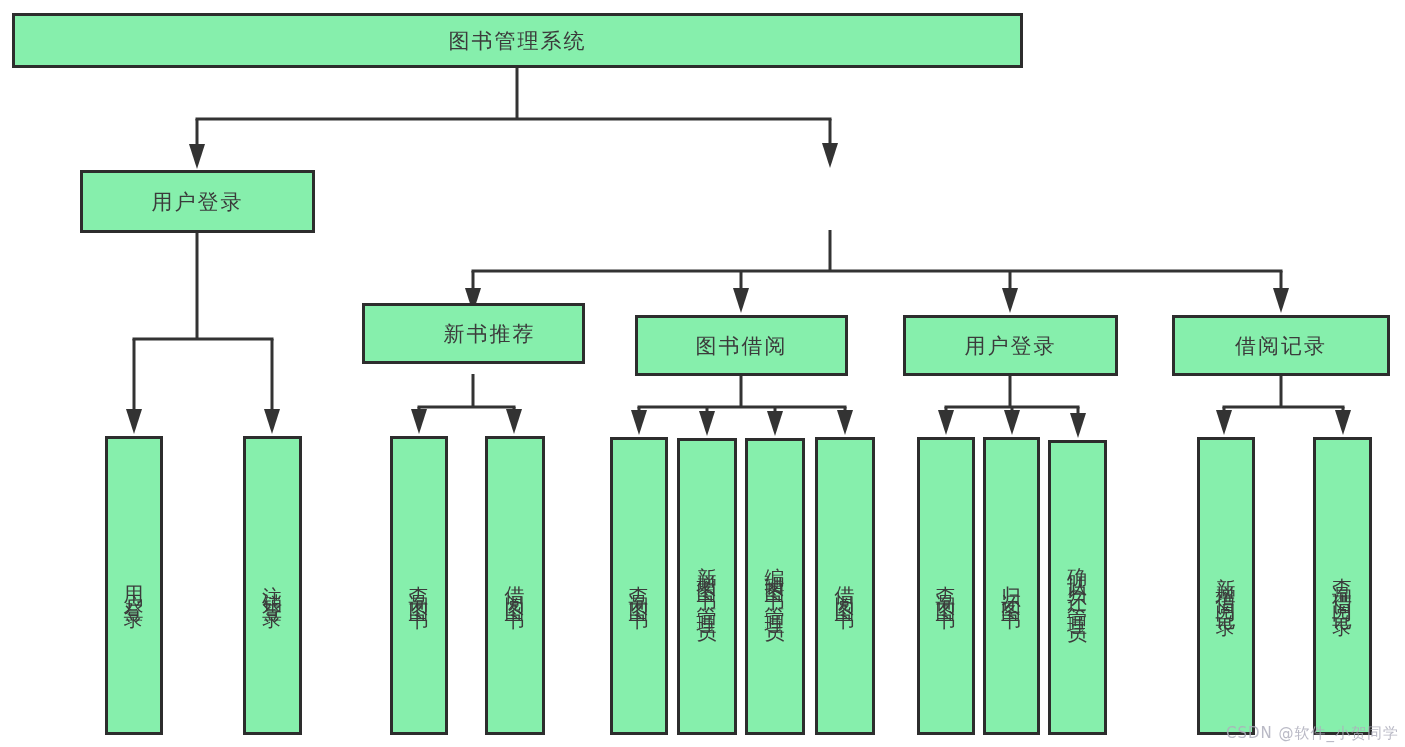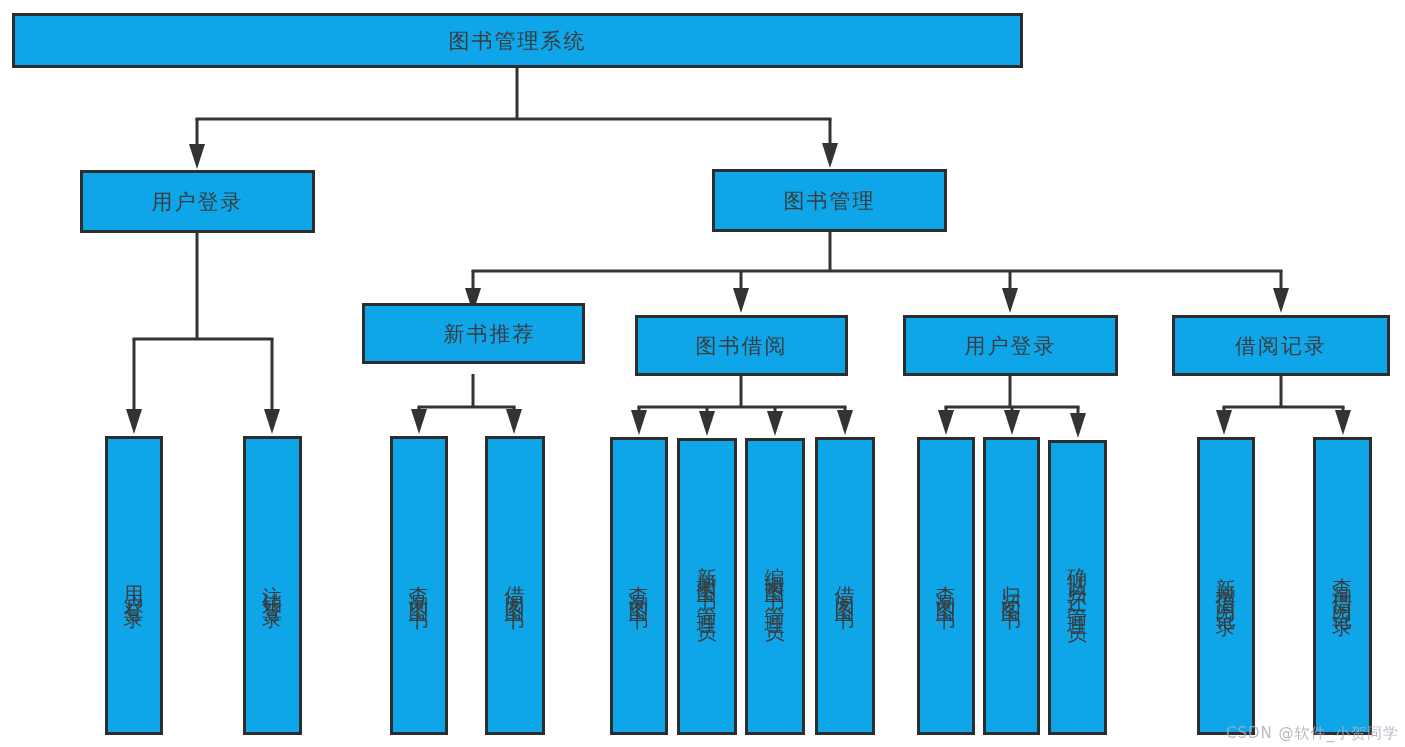--- a/index.html
+++ b/index.html
@@ -18,21 +18,21 @@
   #connectors {
     position: absolute;
     left: 0;
     top: 0;
     z-index: 1;
   }
   .box {
     position: absolute;
     z-index: 2;
     box-sizing: border-box;
-    background: #0ea5e9;
+    background: #86efac;
     border: 3px solid #2d2d2d;
     display: flex;
     align-items: center;
     justify-content: center;
     color: #3b3b3b;
   }
   .box.h span {
     font-size: 21px;
     letter-spacing: 2px;
     white-space: nowrap;
@@ -116,23 +116,20 @@
       <polygon points="1335,410 1351,410 1343,435" fill="#333333"></polygon>
     </svg>
 
   <div class="box h" style="left:12px; top:13px; width:1011px; height:55px;">
     <span>图书管理系统</span>
   </div>
 
   <div class="box h" style="left:80px; top:170px; width:235px; height:63px;">
     <span>用户登录</span>
   </div>
-  <div class="box h" style="left:712px; top:169px; width:235px; height:63px;">
-    <span>图书管理</span>
-  </div>
 
   <div class="box h" style="left:362px; top:303px; width:223px; height:61px;padding-left:32px;">
     <span>新书推荐</span>
   </div>
   <div class="box h" style="left:635px; top:315px; width:213px; height:61px;text-align:right;">
     <span>图书借阅</span>
   </div>
   <div class="box h" style="left:903px; top:315px; width:215px; height:61px;">
     <span>用户登录</span>
   </div>

